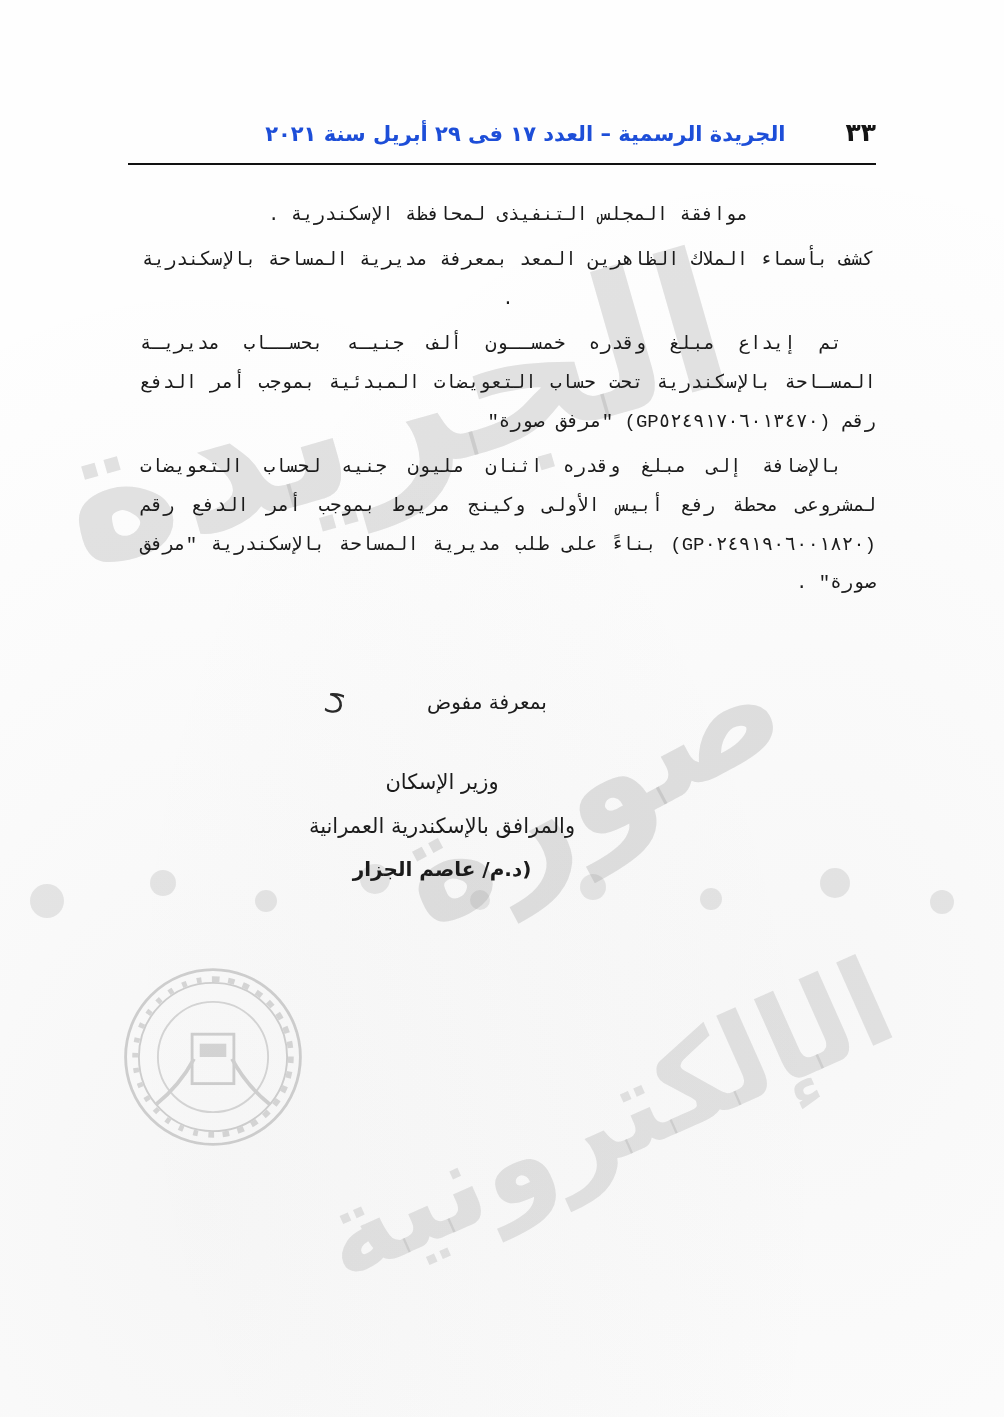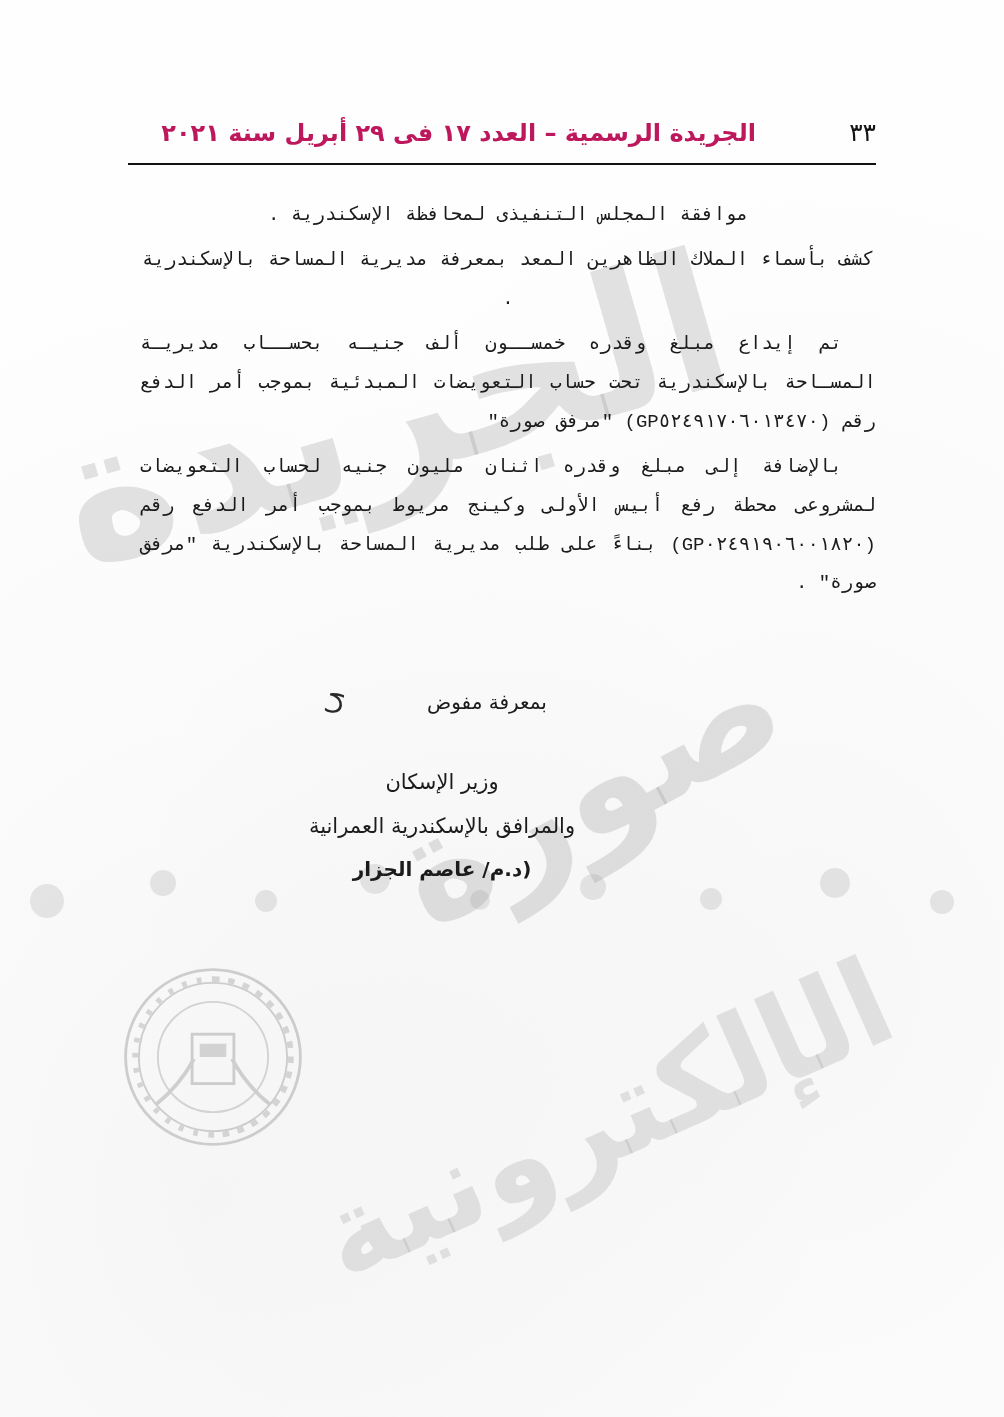--- a/index.html
+++ b/index.html
@@ -104,31 +104,31 @@
   }
   .header-row {
     display: flex;
     align-items: baseline;
     justify-content: flex-start;
     padding: 0 128px 0 128px;
     direction: rtl;
   }
   .header-title {
     font-family: "DejaVu Sans", sans-serif;
-    font-size: 24px;
-    font-weight: 700;
-    color: #be185d;
+    font-size: 21px;
+    font-weight: 700;
+    color: #1d4ed8;
     flex: 1;
-    text-align: center;
+    text-align: right;
     padding-right: 60px;
   }
   .page-number {
     font-family: "DejaVu Sans", sans-serif;
     font-size: 25px;
-    font-weight: 400;
+    font-weight: 700;
     color: #141414;
     letter-spacing: 1px;
   }
   .rule {
     margin: 16px 128px 0 128px;
     border-top: 2px solid #111;
   }
 
   
   .content {

